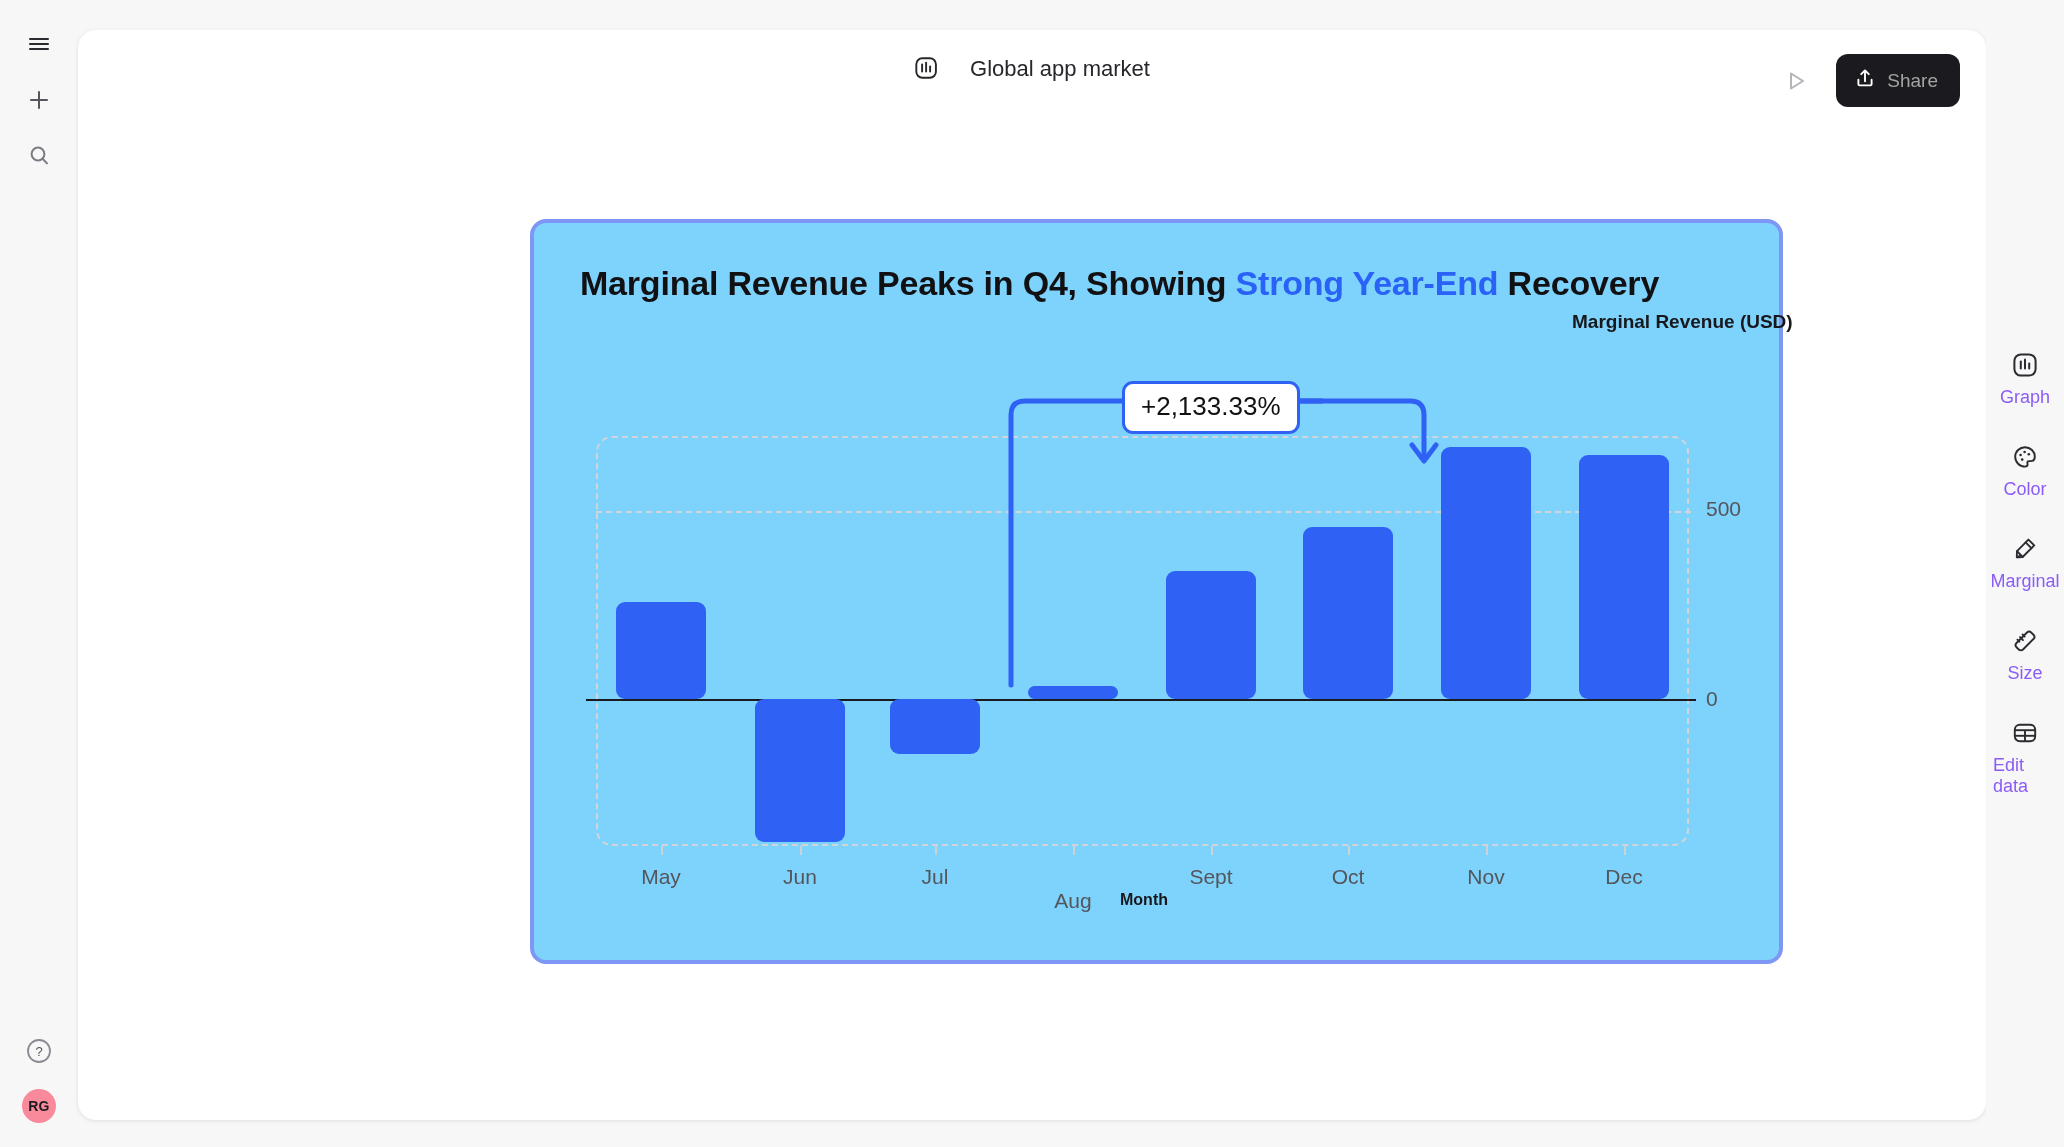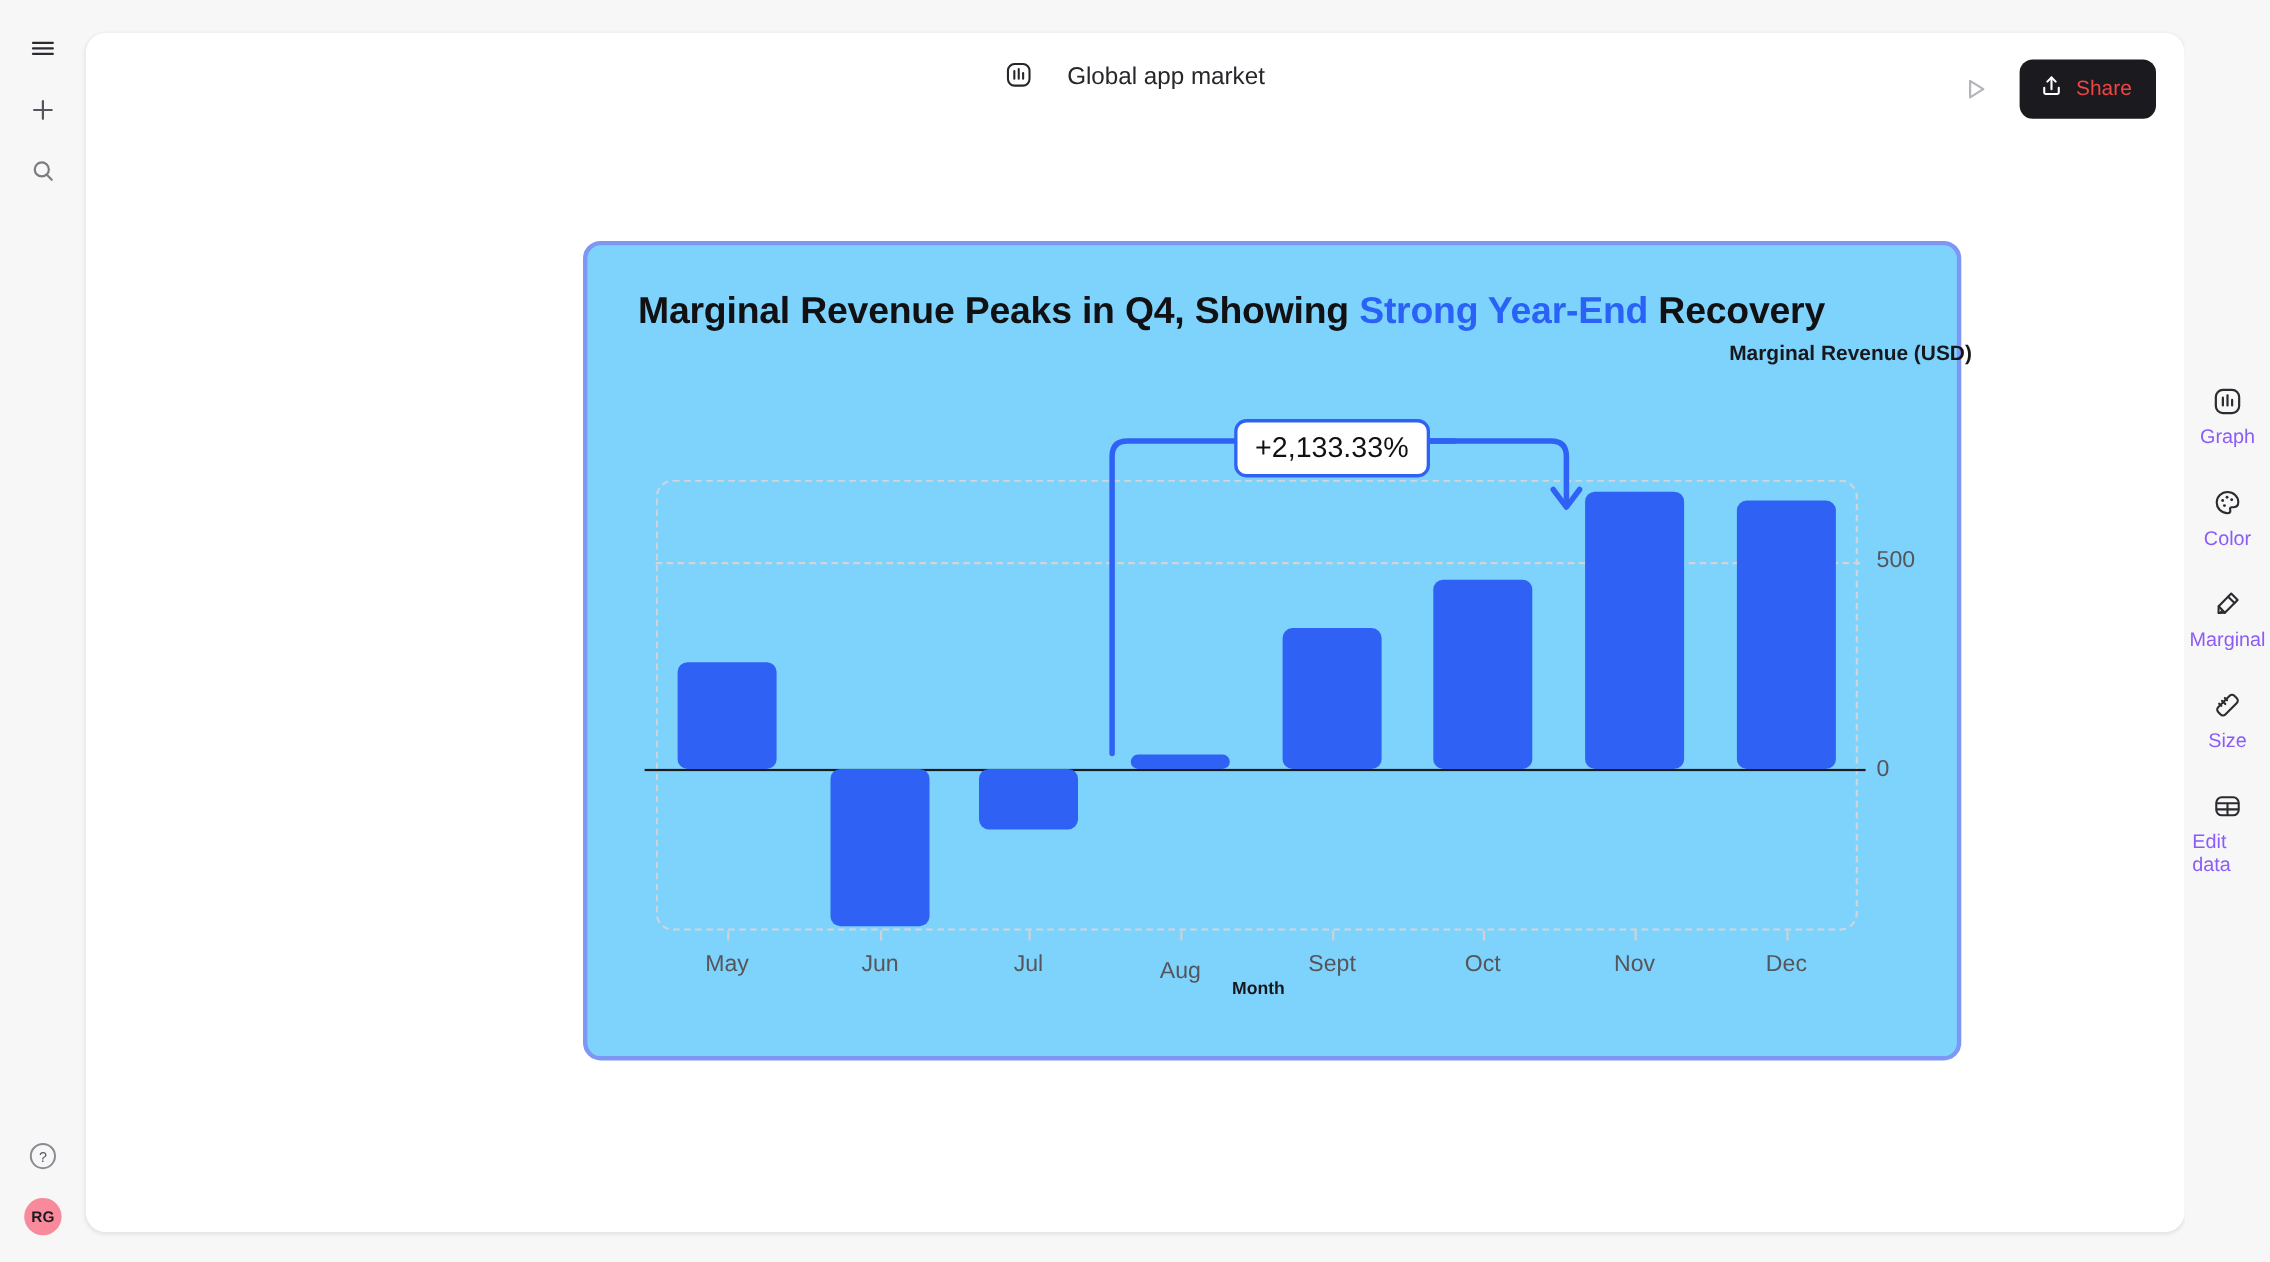--- a/index.html
+++ b/index.html
@@ -56,21 +56,21 @@
   .topbar-right {
     position: absolute; right: 26px; top: 24px;
     display: flex; align-items: center; gap: 22px;
   }
   .present-btn {
     width: 36px; height: 36px; display: flex; align-items: center; justify-content: center;
     border-radius: 8px; cursor: pointer;
   }
   .share-btn {
     display: flex; align-items: center; gap: 11px;
-    background: #1b1b1f; color: #ef4444;
+    background: #1b1b1f; color: #a3a3a3;
     border-radius: 12px; padding: 13px 22px 13px 18px;
     font-size: 19px; cursor: pointer; border: none;
     font-family: "Liberation Sans", sans-serif;
   }
 
   
   .right-rail {
     position: absolute; right: 0; top: 0;
     width: 78px; height: 1147px;
     background: #f7f7f8;
@@ -277,21 +277,21 @@
         <div class="x-tickmark" style="left:401px; top:623px;"></div>
         <div class="x-tickmark" style="left:539px; top:623px;"></div>
         <div class="x-tickmark" style="left:677px; top:623px;"></div>
         <div class="x-tickmark" style="left:814px; top:623px;"></div>
         <div class="x-tickmark" style="left:952px; top:623px;"></div>
         <div class="x-tickmark" style="left:1090px; top:623px;"></div>
 
         <div class="x-label" style="left:127px;  top:642px;">May</div>
         <div class="x-label" style="left:266px;  top:642px;">Jun</div>
         <div class="x-label" style="left:401px;  top:642px;">Jul</div>
-        <div class="x-label" style="left:539px;  top:648px;">Aug</div>
+        <div class="x-label" style="left:539px;  top:666px;">Aug</div>
         <div class="x-label" style="left:677px;  top:642px;">Sept</div>
         <div class="x-label" style="left:814px;  top:642px;">Oct</div>
         <div class="x-label" style="left:952px;  top:642px;">Nov</div>
         <div class="x-label" style="left:1090px; top:642px;">Dec</div>
 
         <div class="x-axis-title" style="left:610px; top:668px;">Month</div>
 
         <svg class="anno-svg" viewBox="0 0 1245 737">
           <path d="M477 462 L477 192 Q477 178 491 178 L788 178" fill="none" stroke="#2f62f4" stroke-width="5" stroke-linecap="round"></path>
           <path d="M595 178 L876 178 Q890 178 890 192 L890 235" fill="none" stroke="#2f62f4" stroke-width="5" stroke-linecap="round"></path>

